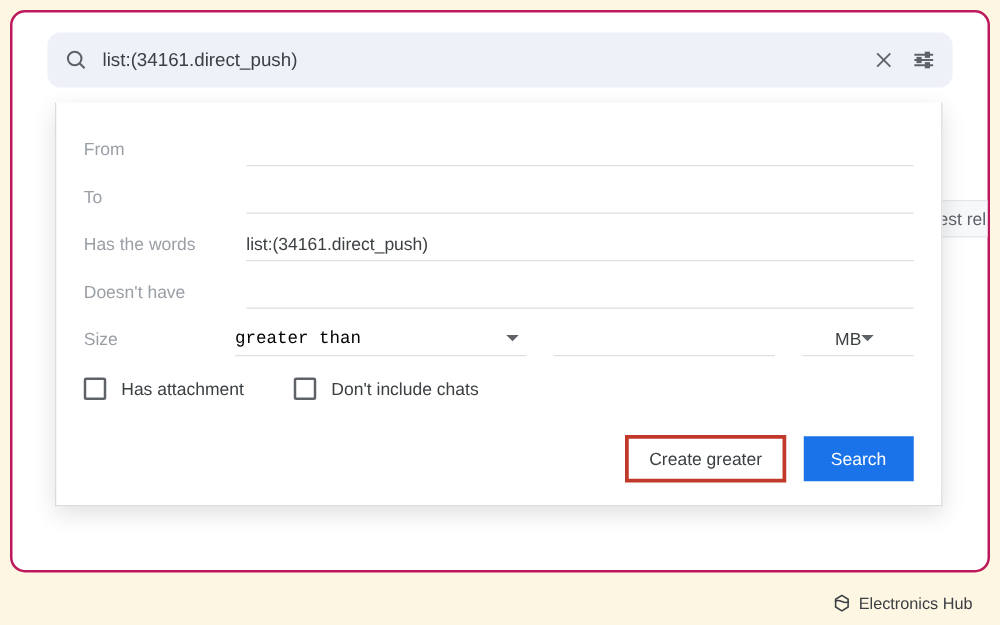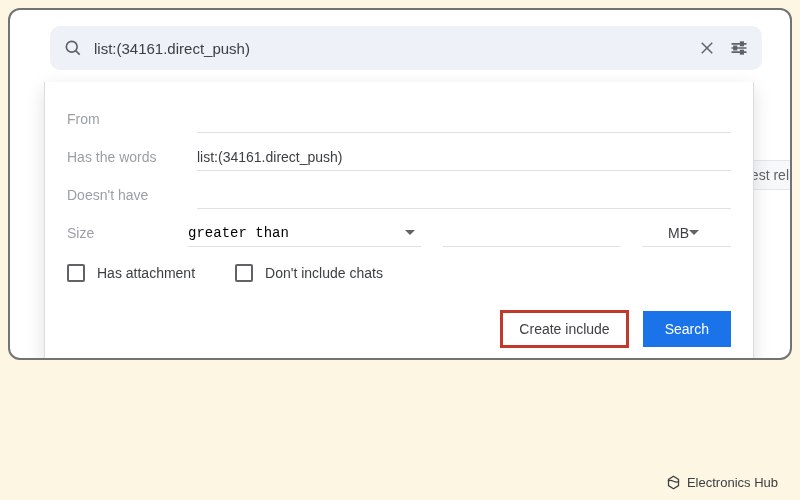--- a/index.html
+++ b/index.html
@@ -7,26 +7,25 @@
     font-family: Arial, "Helvetica Neue", sans-serif;
     background: #fdf6e3;
     width: 800px;
     height: 500px;
     position: relative;
     overflow: hidden;
   }
   .frame {
     position: absolute;
     top: 8px; left: 8px; right: 8px;
-    height: 352px;
+    height: 450px;
     background: #fff;
-    border: 2px solid #737373;
+    border: 2px solid #be185d;
     border-radius: 12px;
     overflow: hidden;
-    padding-left: 12px;
   }
   .searchbar {
     margin: 16px 28px 0 28px;
     height: 44px;
     background: #eef1f7;
     border-radius: 10px;
     display: flex;
     align-items: center;
     padding: 0 12px;
   }
@@ -195,20 +194,24 @@
 
   <div class="bg-text">latest rel</div>
 
   <div class="panel">
 
     <div class="row">
       <div class="label">From</div>
       <div class="field"></div>
     </div>
 
+    <div class="row">
+      <div class="label">To</div>
+      <div class="field"></div>
+    </div>
 
 
     <div class="row">
       <div class="label">Has the words</div>
       <div class="field">
         <span>list:(34161.direct_push)</span>
       </div>
     </div>
 
     <div class="row">
@@ -234,21 +237,21 @@
         <div class="checkbox"></div>
         <span>Has attachment</span>
       </div>
       <div class="check-group">
         <div class="checkbox"></div>
         <span>Don't include chats</span>
       </div>
     </div>
 
     <div class="actions">
-      <div class="create-filter">Create include</div>
+      <div class="create-filter">Create greater</div>
       <button class="search-btn">Search</button>
     </div>
 
   </div>
 </div>
 
 <div class="watermark">
   <span class="wicon">
     <svg viewBox="0 0 24 24" width="15" height="15" fill="#3c4043">
       <path d="M12 2 L20 7 L20 17 L12 22 L4 17 L4 7 Z" fill="none" stroke="#3c4043" stroke-width="2"></path>

